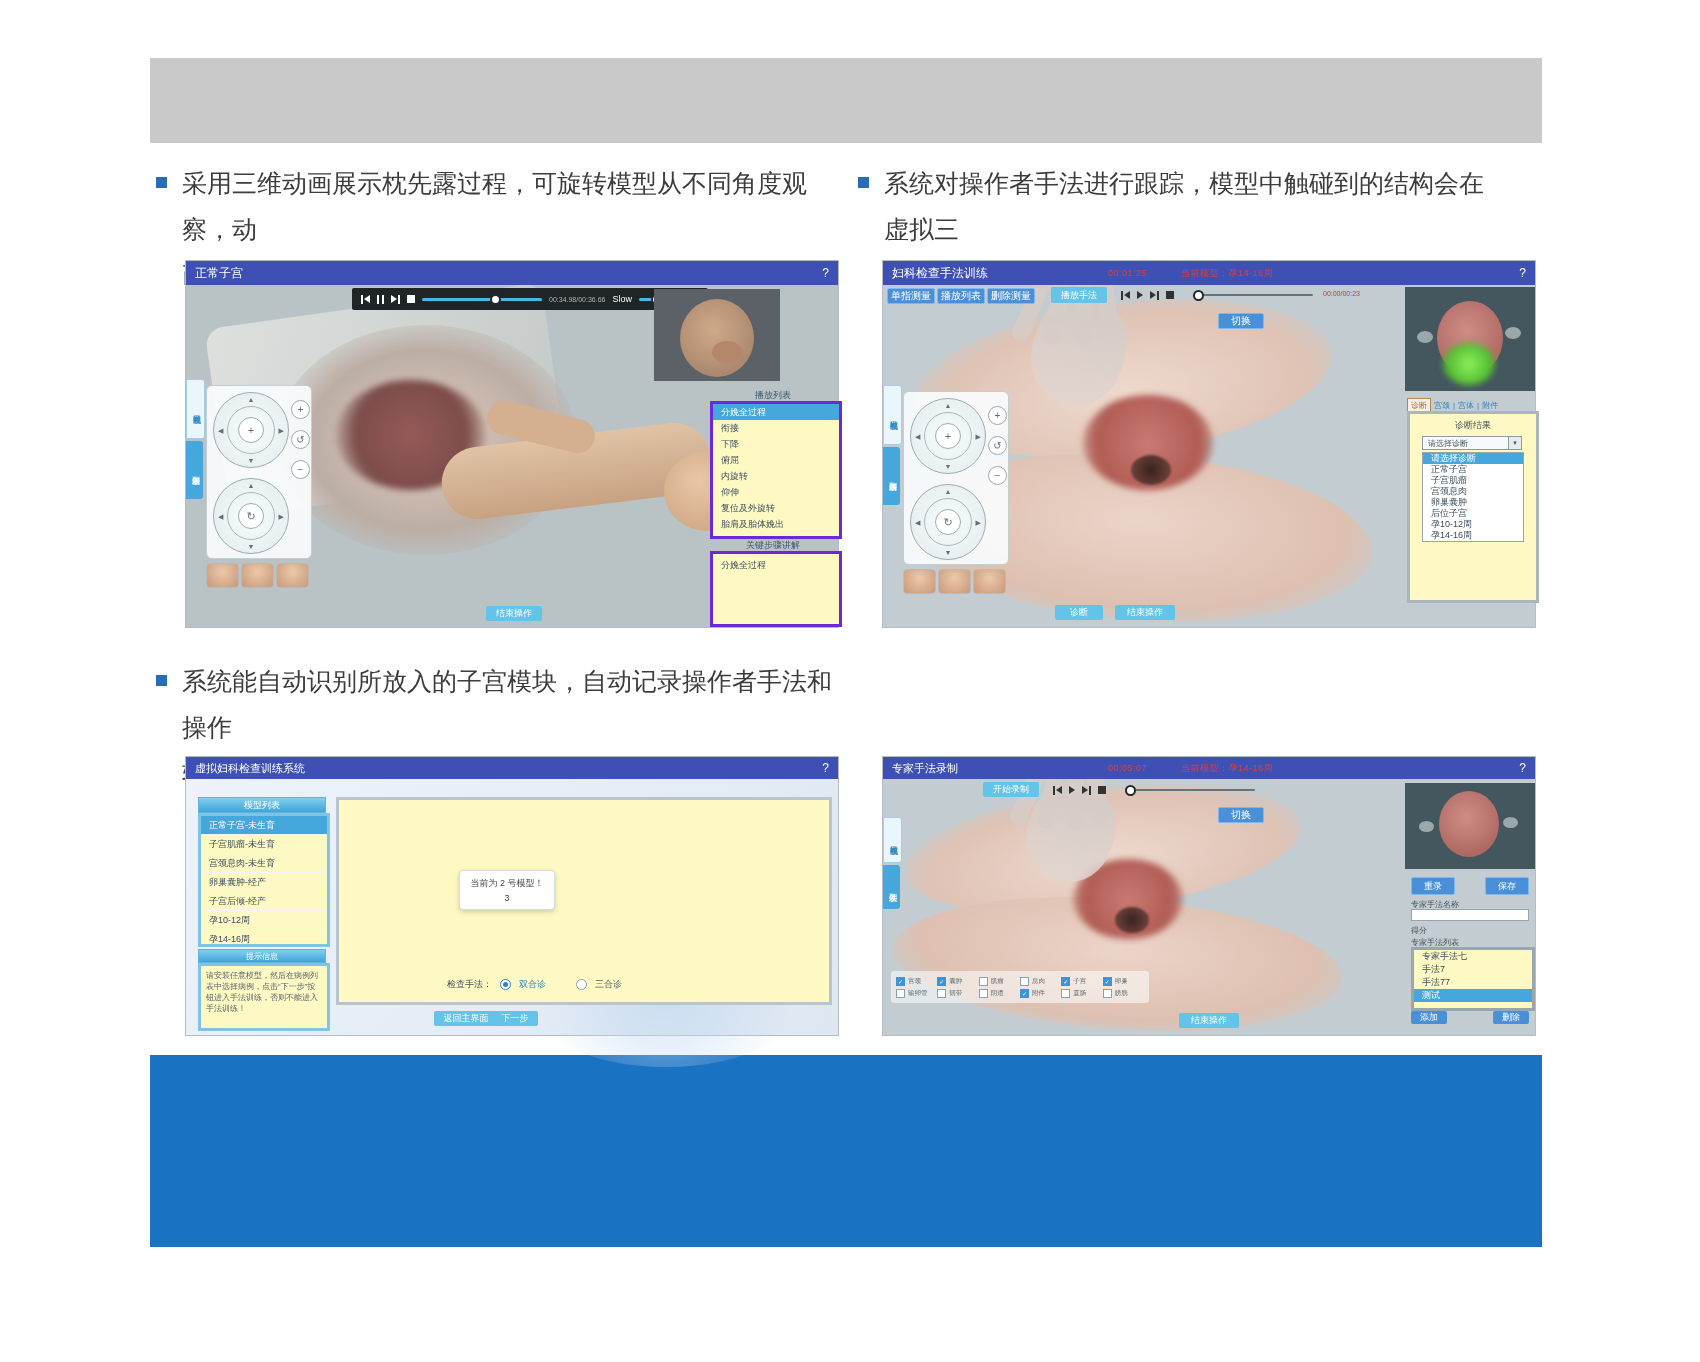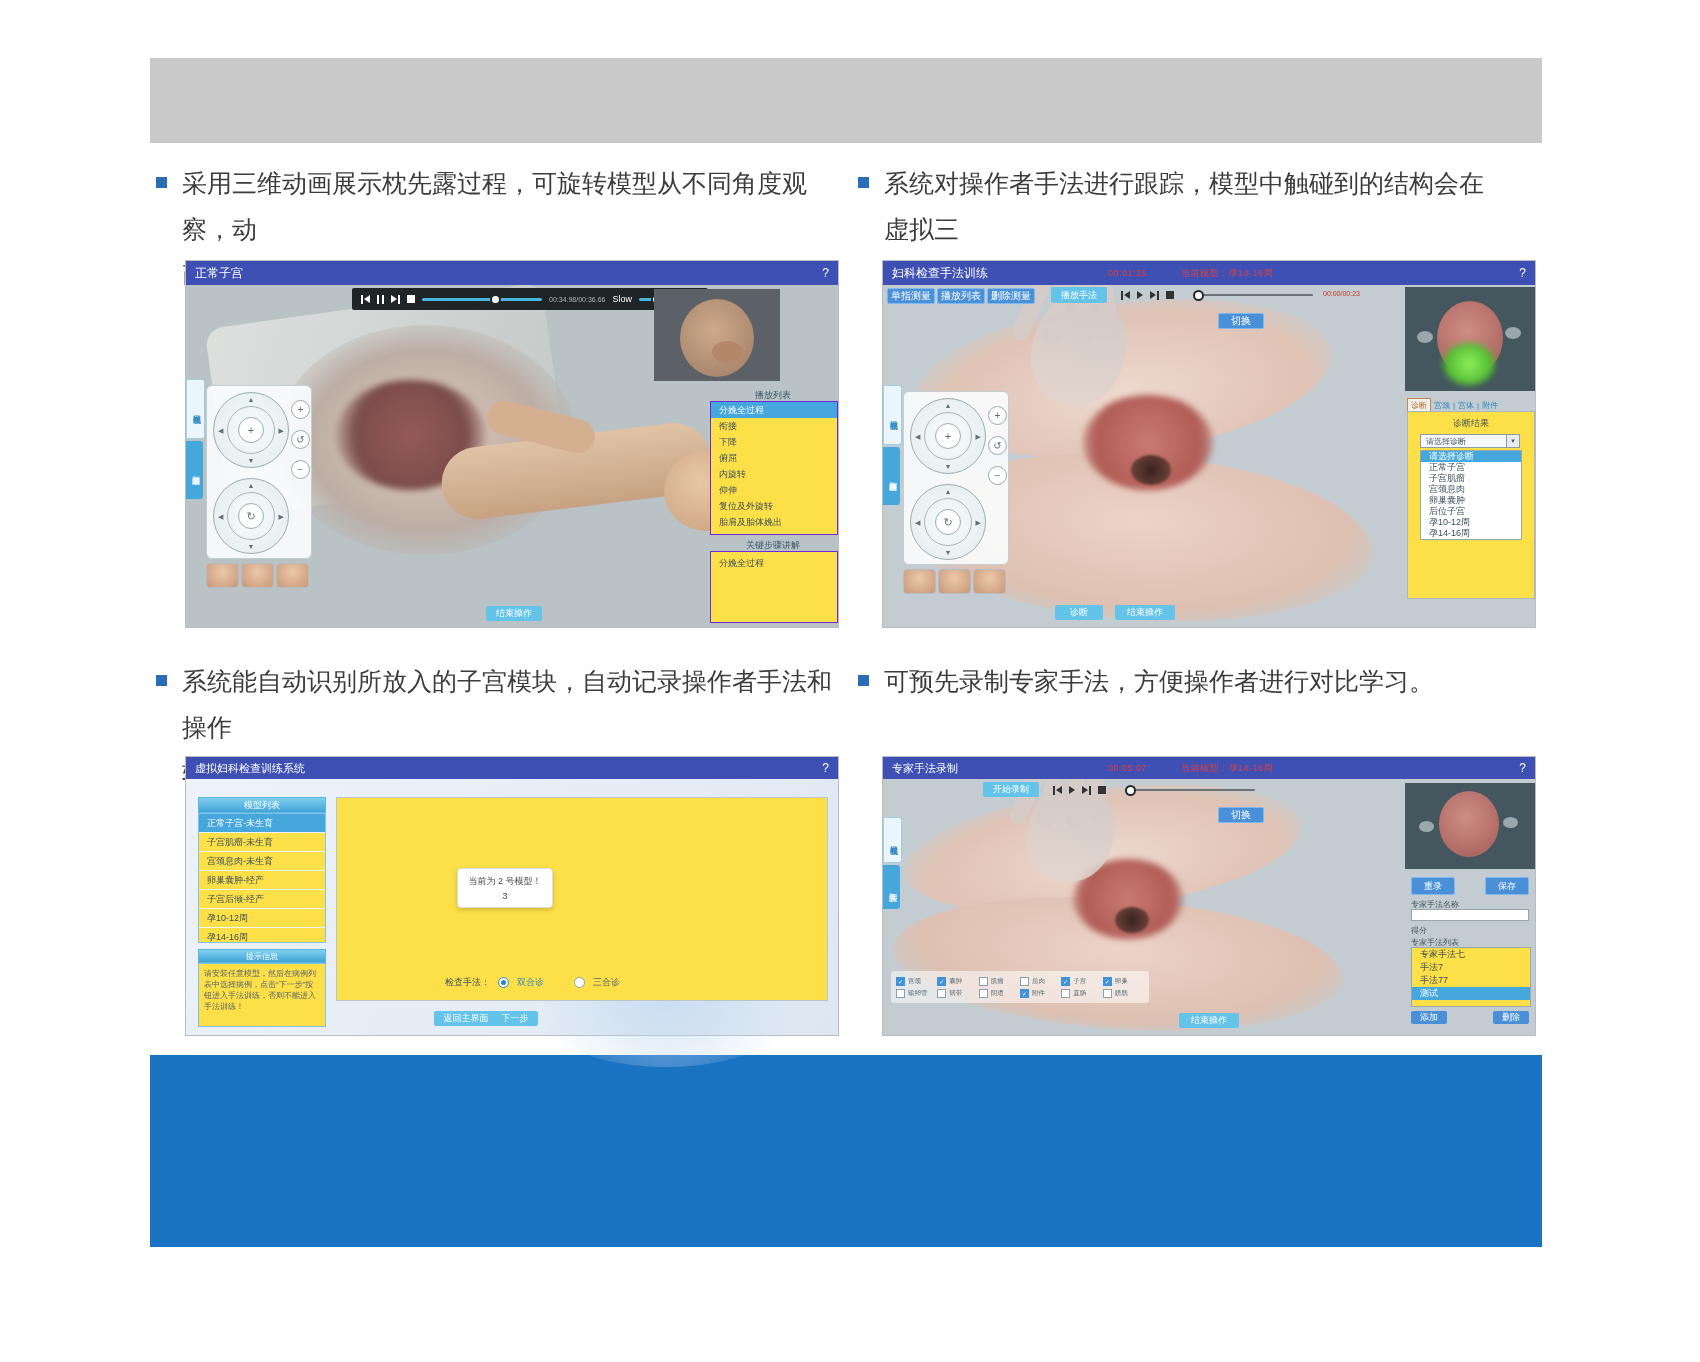--- a/index.html
+++ b/index.html
@@ -42,21 +42,21 @@
   .tri-r{width:0;height:0;border-top:4px solid transparent;border-bottom:4px solid transparent;border-left:6px solid var(--c,#fff)}
   .tri-l{width:0;height:0;border-top:4px solid transparent;border-bottom:4px solid transparent;border-right:6px solid var(--c,#fff)}
   .pbr{width:2px;height:9px;background:var(--c,#fff)}
   .sq8{width:8px;height:8px;background:var(--c,#fff)}
   .track{position:relative;height:3px;background:#49b8e0;border-radius:2px;cursor:pointer}
   .track.gray{background:#6a7377;height:2px}
   .knob{position:absolute;top:-4px;width:11px;height:11px;border-radius:50%;background:#fff;border:2px solid #23282b;box-sizing:border-box;cursor:pointer}
   .ptime{font-size:7px;color:#aeb6ba}
   .plbl{font-size:9px;color:#fff}
   
-  .pnl{position:absolute;background:#fde047;border:1px solid #6d28d9}
+  .pnl{position:absolute;background:#fef9c3;border:3px solid #6d28d9}
   .hdrS{position:absolute;font-size:9px;color:#3d5a6b;text-align:center}
   .lst{list-style:none;margin:0;padding:0}
   .lst li{font-size:9px;color:#3a4e5c;padding:0 8px;cursor:pointer}
   .lst li.sel{background:#45a7dc;color:#fff}
   .lh16 li{line-height:16px}.lh11 li{line-height:11px}.lh18 li{line-height:18px;border-bottom:1px solid #eef4f8}.lh13 li{line-height:13px}
   .phead{position:absolute;height:16px;background:linear-gradient(#7fd0ef,#41a4d8);color:#fff;font-size:9px;display:flex;align-items:center;justify-content:center;border:1px solid #5fb5de;box-sizing:border-box}
   .tabrow{position:absolute;display:flex;align-items:center;gap:3px;font-size:8px;color:#2e86c1}
   .tabrow .t0{border:1px solid #b9894e;background:#f4efe8;color:#b2763a;padding:1px 3px;cursor:pointer}
   .tabrow span{cursor:pointer}
   .selbox{position:absolute;height:14px;border:1px solid #8e9aa2;background:#f7f9fa;display:flex;align-items:center;font-size:8px;color:#4a5a64;box-sizing:border-box;cursor:pointer}
@@ -89,24 +89,20 @@
   <div class="bullet" style="left:858px;top:160px;width:640px">
     <span class="sq"></span>
     <p>系统对操作者手法进行跟踪，模型中触碰到的结构会在虚拟三
 维模型中闪烁显示。</p>
   </div>
   <div class="bullet" style="left:156px;top:658px;width:690px">
     <span class="sq"></span>
     <p>系统能自动识别所放入的子宫模块，自动记录操作者手法和操作
 轨迹，并在虚拟三维模型中显示出来。</p>
   </div>
-  <div class="bullet" style="left:858px;top:658px;width:640px">
-    <span class="sq"></span>
-    <p>可预先录制专家手法，方便操作者进行对比学习。</p>
-  </div>
 
   <div class="card" style="left:186px;top:261px;width:652px;height:366px">
     <div class="tbar tb24">
       <span>正常子宫</span>
       <span class="help">?</span>
     </div>
 
     <div class="scene" style="left:0;top:24px;width:652px;height:342px">
       <div class="blob" style="left:30px;top:20px;width:340px;height:190px;background:linear-gradient(115deg,#e6e7e3,#c6cbc9);transform:rotate(-8deg);border-radius:18px;opacity:.8"></div>
       <div class="blob" style="left:90px;top:40px;width:300px;height:230px;background:radial-gradient(ellipse,#cdbbb0 30%,#bcaea5 55%,rgba(185,195,198,0) 78%)"></div>

